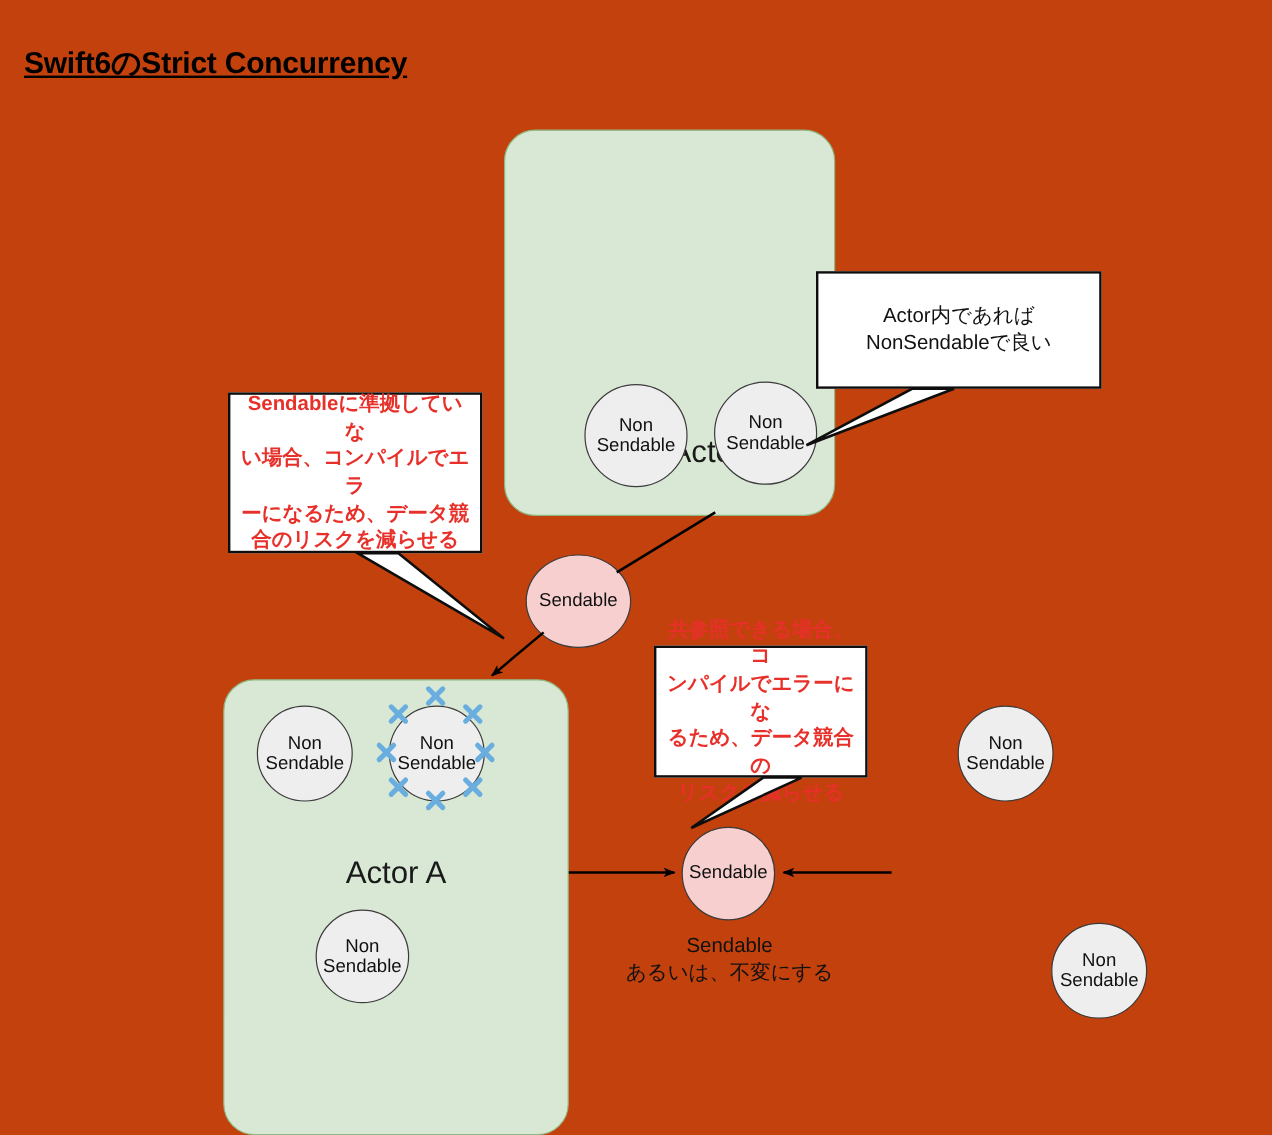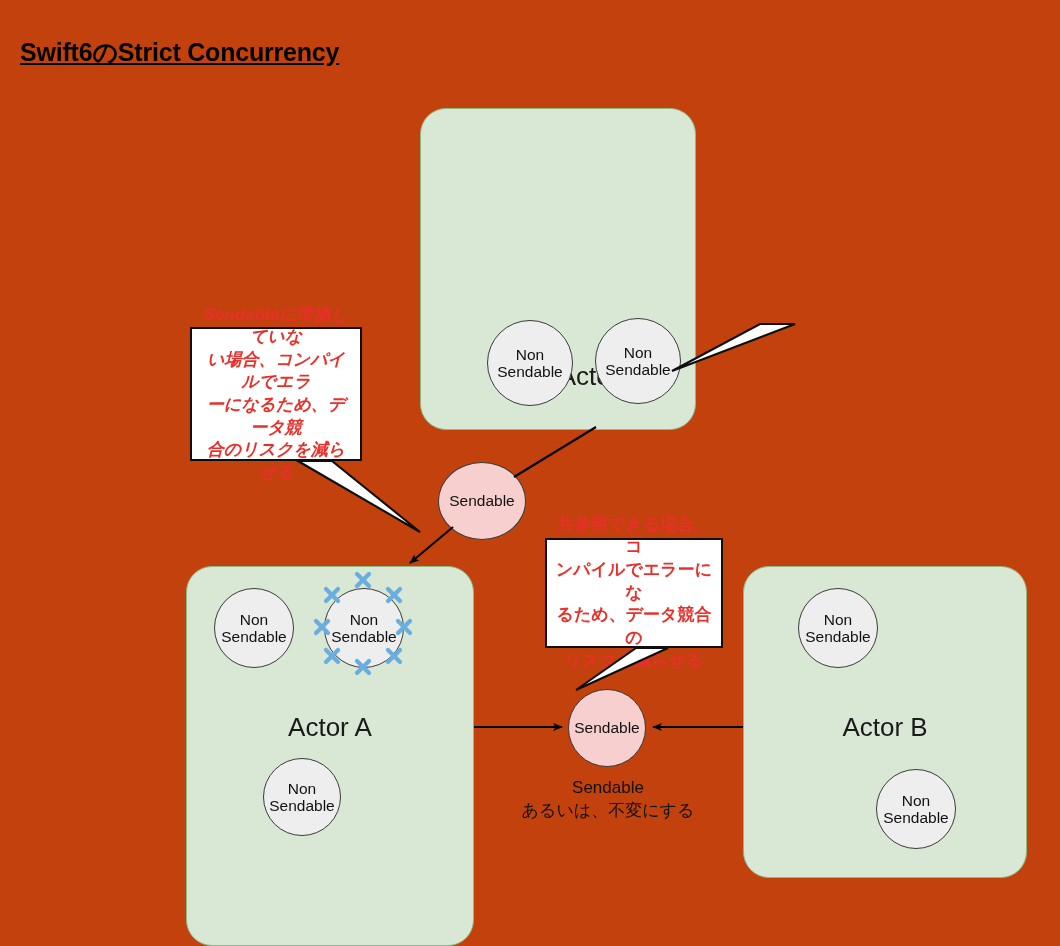--- a/index.html
+++ b/index.html
@@ -145,42 +145,42 @@
   <div class="circle circle-nonsendable" style="left:214px; top:588px; width:80px; height:80px;">
     <span>Non<br>Sendable</span>
   </div>
   <div class="circle circle-nonsendable" style="left:324px; top:588px; width:80px; height:80px;">
     <span>Non<br>Sendable</span>
   </div>
   <div class="circle circle-nonsendable" style="left:263px; top:758px; width:78px; height:78px;">
     <span>Non<br>Sendable</span>
   </div>
 
-  <div class="actor-box" style="left:743px; top:566px; width:284px; height:312px;">
-    <div class="actor-label" style="top:145px;">Actor B</div>
-  </div>
   <div class="circle circle-nonsendable" style="left:798px; top:588px; width:80px; height:80px;">
     <span>Non<br>Sendable</span>
   </div>
   <div class="circle circle-nonsendable" style="left:876px; top:769px; width:80px; height:80px;">
     <span>Non<br>Sendable</span>
   </div>
 
   <div class="circle circle-sendable" style="left:438px; top:462px; width:88px; height:78px;">
     <span>Sendable</span>
   </div>
   <div class="circle circle-sendable" style="left:568px; top:689px; width:78px; height:78px;">
     <span>Sendable</span>
   </div>
   <div class="caption" style="left:518px; top:777px; width:180px;">Sendable<br>あるいは、不変にする</div>
 
-  <div class="callout callout-red" style="left:190px; top:327px; width:172px; height:134px;font-style:italic;">
+  <div class="callout callout-red" style="left:190px; top:327px; width:212px; height:134px;">
     <div class="callout-text">Sendableに準拠していな<br>い場合、コンパイルでエラ<br>ーになるため、データ競<br>合のリスクを減らせる</div>
   </div>
 
+  <div class="callout callout-black" style="left:680px; top:226px; width:238px; height:98px;">
+    <div class="callout-text">Actor内であれば<br>NonSendableで良い</div>
+  </div>
 
   <div class="callout callout-red" style="left:545px; top:538px; width:178px; height:110px;">
     <div class="callout-text">共参照できる場合、コ<br>ンパイルでエラーにな<br>るため、データ競合の<br>リスクを減らせる</div>
   </div>
 
   <svg id="overlay" viewBox="0 0 1060 946">
     <defs>
       <marker id="arrowhead" markerWidth="10" markerHeight="8" refX="9" refY="4" orient="auto" markerUnits="userSpaceOnUse">
         <path d="M0,0 L10,4 L0,8 L2.6,4 Z" fill="#000000"></path>
       </marker>

